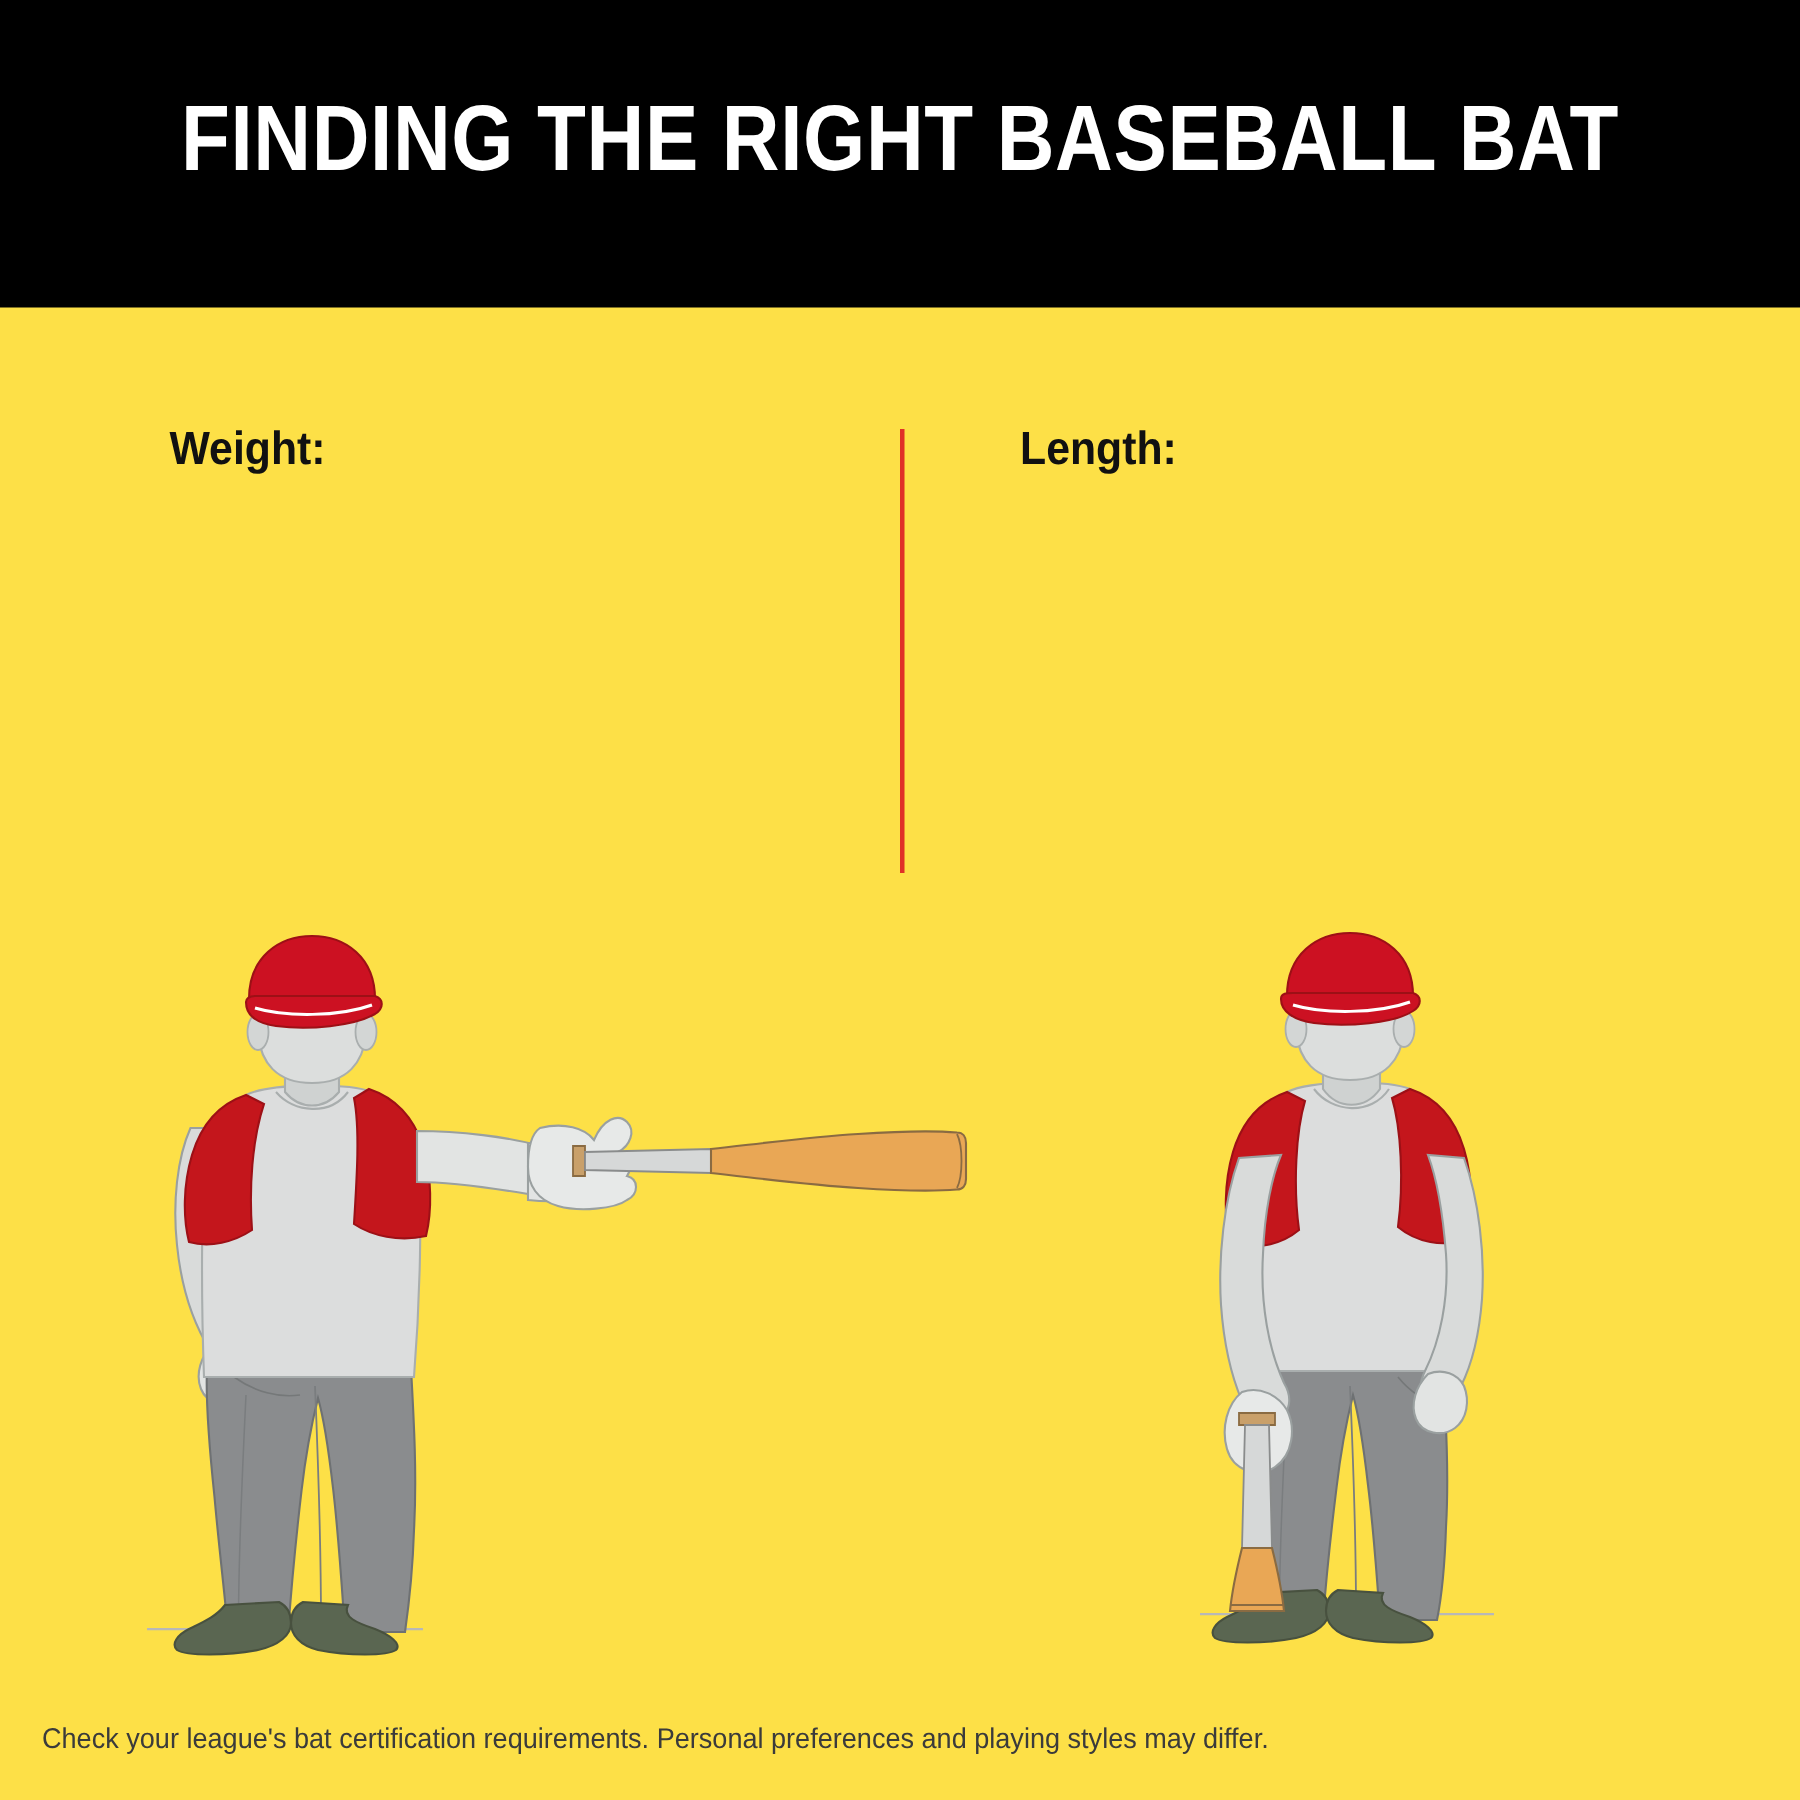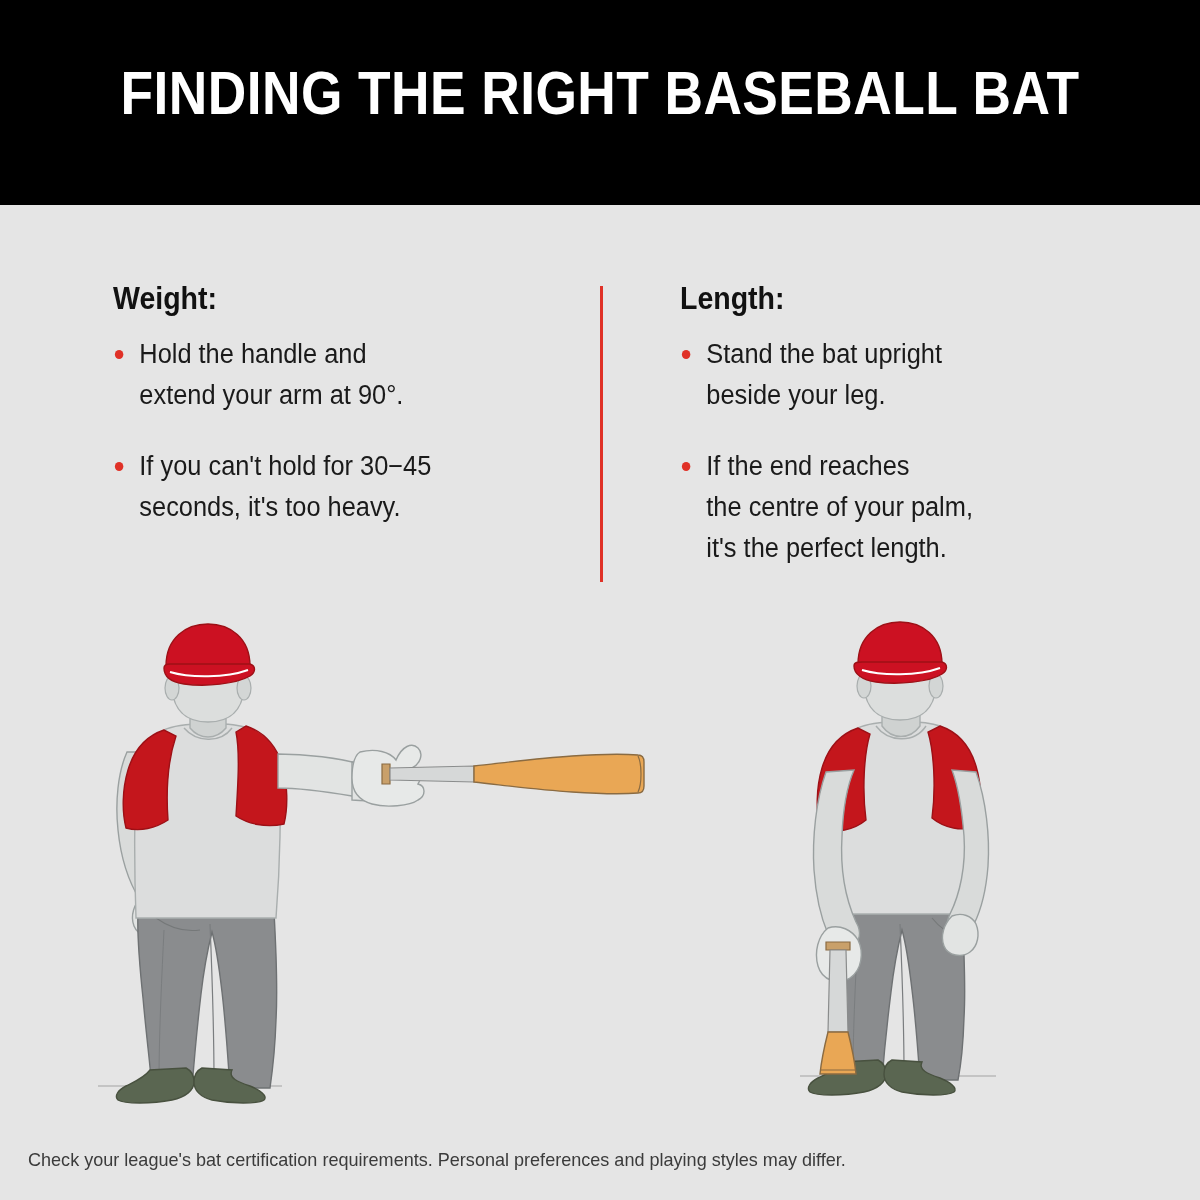--- a/index.html
+++ b/index.html
@@ -1,21 +1,21 @@
 <!DOCTYPE html>
 <html><head>
 <meta charset="utf-8">
 <style>
   html,body{margin:0;padding:0;}
   body{
     width:1200px;height:1200px;background:#ffffff;
     font-family:"Liberation Sans", sans-serif;
     overflow:hidden;position:relative;
   }
-  .page{position:relative;width:1200px;height:1200px;background:#e5e5e5;}
+  .page{position:relative;width:1200px;height:1200px;background:#fde047;}
 
   
   .header{
     position:absolute;left:0;top:0;width:1200px;height:205px;
     background:#000000;
   }
   .header-title{
     position:absolute;left:0;top:58px;width:1200px;
     text-align:center;
     color:#ffffff;
@@ -92,51 +92,26 @@
 <body>
 
 <div class="page">
 
   <div class="header">
     <div class="header-title">FINDING THE RIGHT BASEBALL BAT</div>
   </div>
 
   <div class="col col-left">
     <div class="col-heading">Weight:</div>
-    <ul class="bullets">
-      <li class="bullet">
-        <span class="dot"></span>
-        <span class="line">Hold the handle and</span>
-        <span class="line">extend your arm at 90°.</span>
-      </li>
-      <li class="bullet">
-        <span class="dot"></span>
-        <span class="line">If you can't hold for 30−45</span>
-        <span class="line">seconds, it's too heavy.</span>
-      </li>
-    </ul>
   </div>
 
   <div class="divider"></div>
 
   <div class="col col-right">
     <div class="col-heading">Length:</div>
-    <ul class="bullets">
-      <li class="bullet">
-        <span class="dot"></span>
-        <span class="line">Stand the bat upright</span>
-        <span class="line">beside your leg.</span>
-      </li>
-      <li class="bullet">
-        <span class="dot"></span>
-        <span class="line">If the end reaches</span>
-        <span class="line">the centre of your palm,</span>
-        <span class="line">it's the perfect length.</span>
-      </li>
-    </ul>
   </div>
 
   <div class="illus illus-left">
     <svg width="620" height="500" viewBox="0 0 620 500" xmlns="http://www.w3.org/2000/svg">
 
       <line x1="38" y1="474" x2="222" y2="474" stroke="#b8b8b8" stroke-width="1.5"></line>
 
       <path d="M67 140 C58 160 55 190 58 218 C61 248 70 272 80 288 C88 300 96 305 104 303 C112 300 114 292 110 282 C100 258 94 228 95 198 C96 172 100 152 104 140 Z" fill="#D9DBDA" stroke="#9AA0A0" stroke-width="1.4"></path>
 
       <path d="M82 284 C74 292 70 304 74 314 C78 324 92 328 102 322 C112 316 115 304 110 294 C106 286 94 280 82 284 Z" fill="#E2E4E3" stroke="#9AA0A0" stroke-width="1.4"></path>

